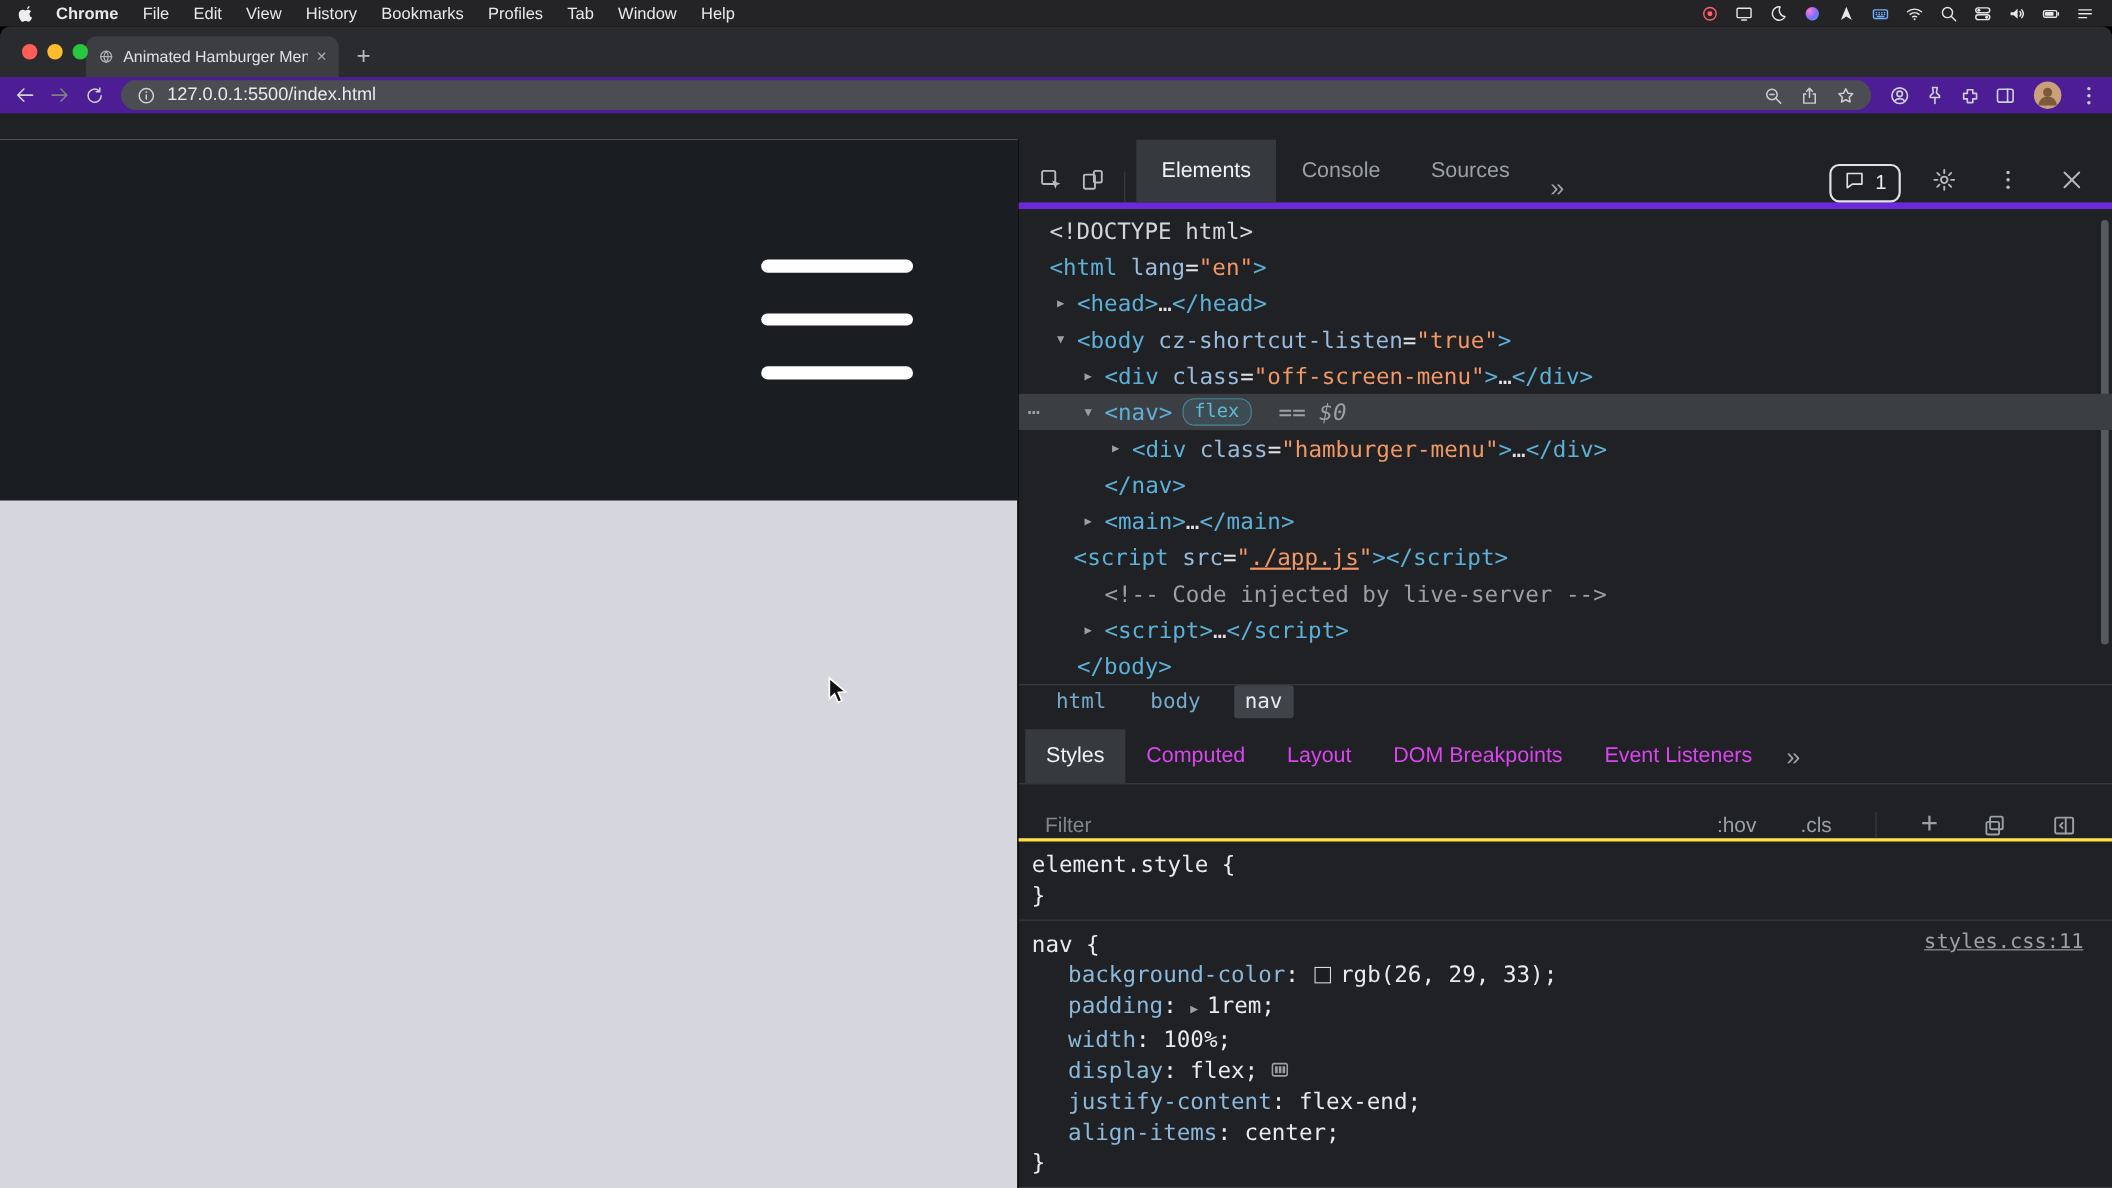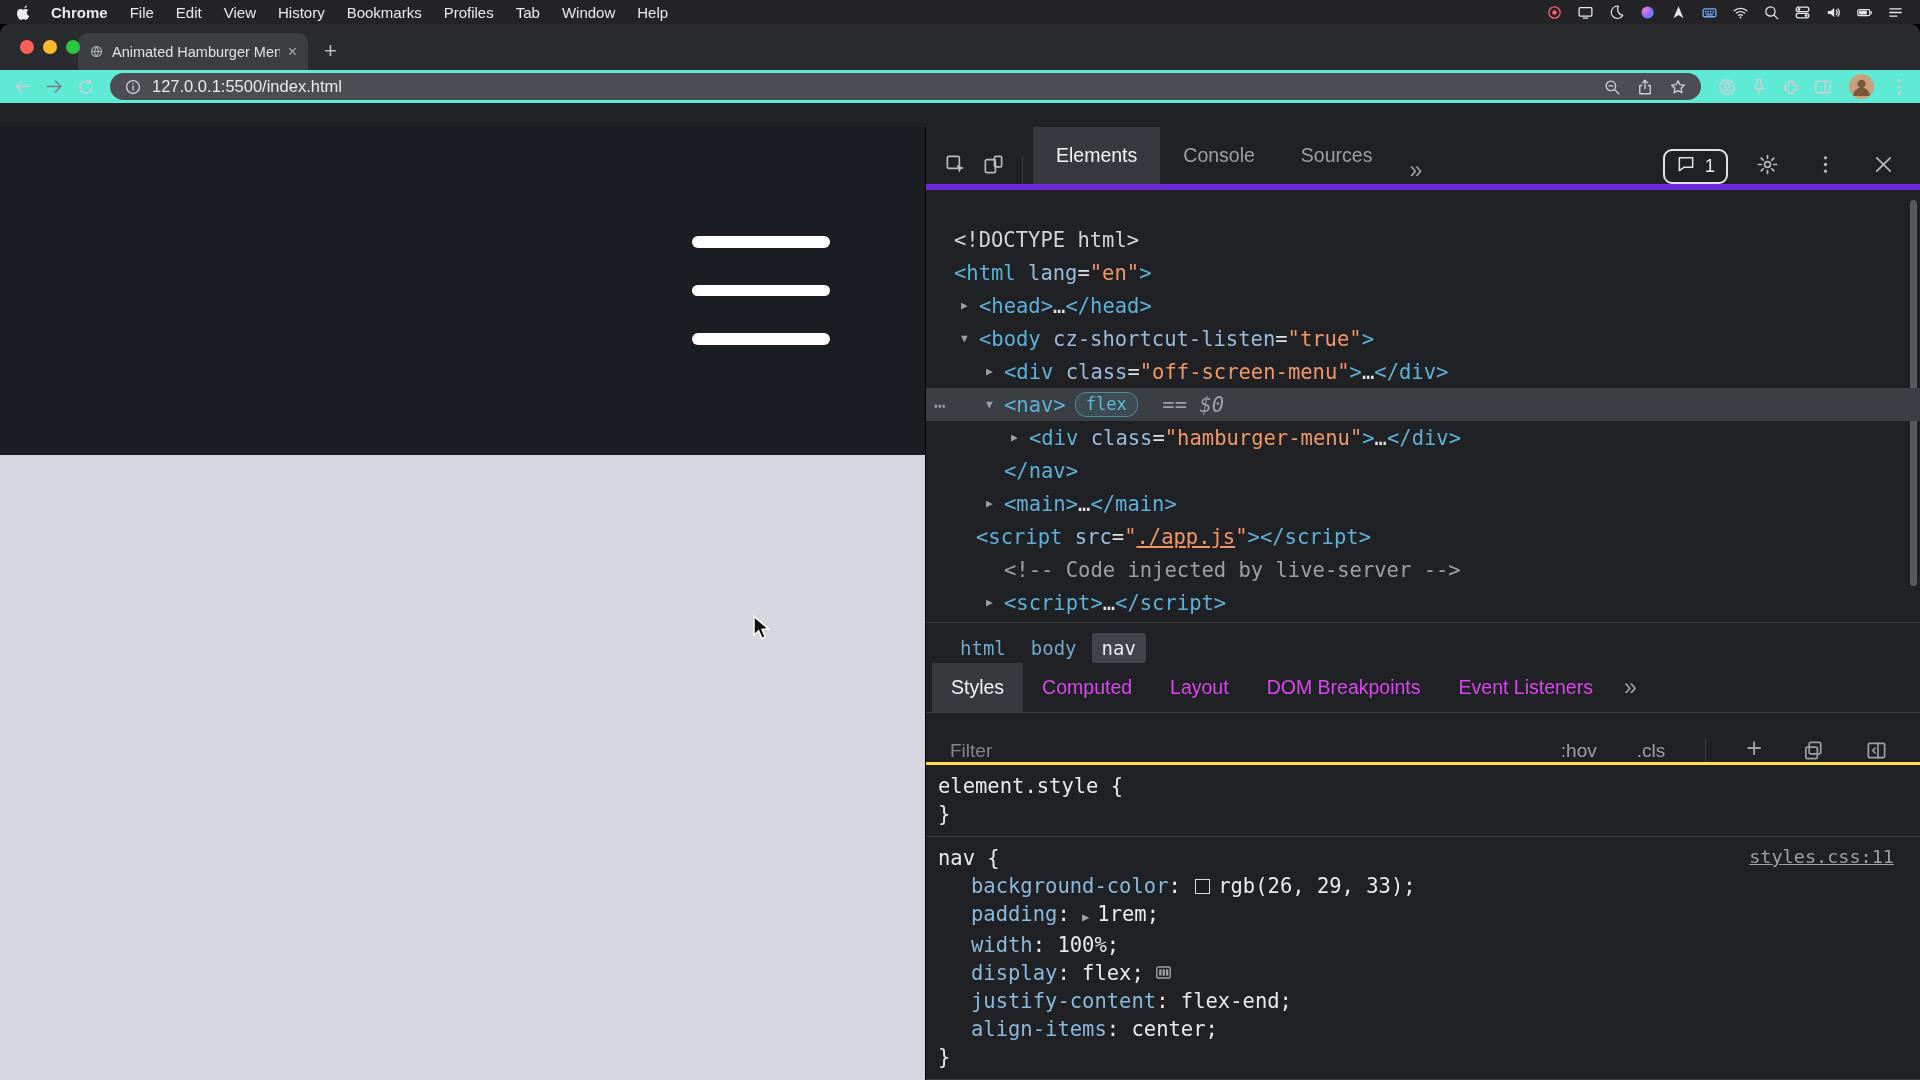--- a/index.html
+++ b/index.html
@@ -20,21 +20,21 @@
   .window{position:absolute;top:24px;left:0;width:1920px;height:1056px;border-radius:10px 10px 0 0;overflow:hidden;background:#202124}
   .tabstrip{height:46px;background:#2a2b2e;position:relative;display:flex;align-items:flex-end}
   .lights{position:absolute;left:20px;top:16px;display:flex;gap:9px}
   .light{width:14px;height:14px;border-radius:50%}
   .tab{margin-left:78px;width:230px;height:37px;background:#3d3e42;border-radius:10px 10px 0 0;display:flex;align-items:center;padding:0 11px;box-sizing:border-box;color:#dfe1e4;font-size:14.5px;gap:8px}
   .tab-fav{width:15px;height:15px;color:#aeb1b6;flex:none}
   .tab-fav svg{width:100%;height:100%}
   .tab-title{white-space:nowrap;overflow:hidden;flex:1}
   .tab-close{color:#a9abb0;font-size:16px;line-height:1}
   .newtab{color:#b9bbbf;font-size:22px;margin:0 0 8px 16px;line-height:1}
-  .toolbar{height:33px;background:#5eead4;display:flex;align-items:center;padding:0 8px 0 8px;gap:4px}
+  .toolbar{height:33px;background:#4c1d95;display:flex;align-items:center;padding:0 8px 0 8px;gap:4px}
   .nav-btn{width:28px;height:27px;display:flex;align-items:center;justify-content:center;color:#cdd0d4;flex:none}
   .nav-btn.disabled{color:#7c7f84}
   .nav-btn svg{width:19px;height:19px}
   .omnibox{flex:1;height:27px;margin-left:6px;background:#4c4d52;border-radius:14px;display:flex;align-items:center;padding:0 14px;box-sizing:border-box;color:#e8e9eb;font-size:16.5px;gap:10px;min-width:0}
   .omni-icon{width:18px;height:18px;color:#cdd0d4;flex:none}
   .omni-icon svg{width:100%;height:100%}
   .url-text{white-space:nowrap;overflow:hidden}
   .omni-right{margin-left:auto;display:flex;gap:15px;align-items:center}
   .ext-icons{display:flex;gap:12px;align-items:center;color:#cdd0d4;margin-left:12px;flex:none}
   .ext-icons .omni-icon{width:20px;height:20px}
@@ -75,21 +75,21 @@
   .t-val{color:#f29766}
   .t-plain{color:#dfe1e4}
   .t-doctype{color:#d2d5d9}
   .t-comment{color:#9aa0a6}
   .t-eq{color:#9aa0a6}
   .t-dollar{color:#9aa0a6;font-style:italic}
   .t-link{color:#f29766;text-decoration:underline}
   .badge-flex{margin-left:9px;font-size:17px;color:#5cbcd1;background:rgba(85,185,206,.12);border:1px solid #4a8a99;border-radius:11px;padding:1px 10px;line-height:1.25}
   .scroll-thumb{position:absolute;right:3px;top:10px;width:7px;height:386px;background:#56595e;border-radius:4px}
 
-  .crumbs{height:40px;border-top:1px solid #3a3d42;display:flex;align-items:flex-end;padding-left:24px;gap:5px;font-family:"DejaVu Sans Mono",monospace;font-size:19px;flex:none}
+  .crumbs{height:40px;border-top:1px solid #3a3d42;display:flex;align-items:flex-start;padding-left:24px;gap:20px;font-family:"DejaVu Sans Mono",monospace;font-size:19px;flex:none}
   .crumb{color:#74a9cc;padding:4px 10px}
   .crumb.active{background:#40444a;color:#e8eaed;border-radius:3px}
 
   .style-tabs{height:49px;border-bottom:1px solid #3a3d42;display:flex;align-items:center;flex:none;padding-left:6px}
   .s-tab{padding:0 19px;height:100%;display:flex;align-items:center;font-size:19.5px;color:#d946ef;white-space:nowrap}
   .s-tab.active{background:#36393e;color:#f1f3f4}
   .s-more{color:#9aa0a6;font-size:23px;padding:0 12px}
 
   .filter-row{height:49px;border-bottom:3px solid #fde047;display:flex;align-items:flex-end;padding:0 32px 0 24px;flex:none;font-size:19px;color:#80868b;gap:40px}
   .filter-label{flex:1}
@@ -364,21 +364,21 @@
             <div class="dt-iconbtn">
                 <span id="ic-close"><svg viewBox="0 0 24 24" fill="none" stroke="currentColor" stroke-width="1.8" stroke-linecap="round" stroke-linejoin="round">
                     <path d="M5 5l14 14M19 5 5 19"></path>
                   </svg></span>
               </div>
           </div>
         </div>
 
         <div class="dom-tree" id="dom-tree">
           <div class="scroll-thumb"></div>
-        <div class="tree-row" style="padding-left: 10px; margin-top: 30px;"><span class="twisty"></span><span class="t-doctype">&lt;!DOCTYPE html&gt;</span></div>
+        <div class="tree-row" style="padding-left: 10px;"><span class="twisty"></span><span class="t-doctype">&lt;!DOCTYPE html&gt;</span></div>
             <div class="tree-row" style="padding-left: 10px;"><span class="twisty"></span><span class="t-tag">&lt;html</span><span class="t-plain"> </span><span class="t-attr">lang</span><span class="t-plain">=</span><span class="t-val">"en"</span><span class="t-tag">&gt;</span></div>
             <div class="tree-row" style="padding-left: 35px;"><span class="twisty">▶</span><span class="t-tag">&lt;head&gt;</span><span class="t-plain">…</span><span class="t-tag">&lt;/head&gt;</span></div>
             <div class="tree-row" style="padding-left: 35px;"><span class="twisty">▼</span><span class="t-tag">&lt;body</span><span class="t-plain"> </span><span class="t-attr">cz-shortcut-listen</span><span class="t-plain">=</span><span class="t-val">"true"</span><span class="t-tag">&gt;</span></div>
             <div class="tree-row" style="padding-left: 60px;"><span class="twisty">▶</span><span class="t-tag">&lt;div</span><span class="t-plain"> </span><span class="t-attr">class</span><span class="t-plain">=</span><span class="t-val">"off-screen-menu"</span><span class="t-tag">&gt;</span><span class="t-plain">…</span><span class="t-tag">&lt;/div&gt;</span></div>
             <div class="tree-row selected" style="padding-left: 60px;"><span class="gutter-dots">⋯</span><span class="twisty">▼</span><span class="t-tag">&lt;nav&gt;</span><span class="badge-flex">flex</span><span class="t-plain">  </span><span class="t-eq">==</span><span class="t-plain"> </span><span class="t-dollar">$0</span></div>
             <div class="tree-row" style="padding-left: 85px;"><span class="twisty">▶</span><span class="t-tag">&lt;div</span><span class="t-plain"> </span><span class="t-attr">class</span><span class="t-plain">=</span><span class="t-val">"hamburger-menu"</span><span class="t-tag">&gt;</span><span class="t-plain">…</span><span class="t-tag">&lt;/div&gt;</span></div>
             <div class="tree-row" style="padding-left: 60px;"><span class="twisty"></span><span class="t-tag">&lt;/nav&gt;</span></div>
             <div class="tree-row" style="padding-left: 60px;"><span class="twisty">▶</span><span class="t-tag">&lt;main&gt;</span><span class="t-plain">…</span><span class="t-tag">&lt;/main&gt;</span></div>
             <div class="tree-row" style="padding-left: 32px;"><span class="twisty"></span><span class="t-tag">&lt;script</span><span class="t-plain"> </span><span class="t-attr">src</span><span class="t-plain">=</span><span class="t-val">"</span><span class="t-link">./app.js</span><span class="t-val">"</span><span class="t-tag">&gt;</span><span class="t-tag">&lt;/script&gt;</span></div>
             <div class="tree-row" style="padding-left: 60px;"><span class="twisty"></span><span class="t-comment">&lt;!-- Code injected by live-server --&gt;</span></div>

